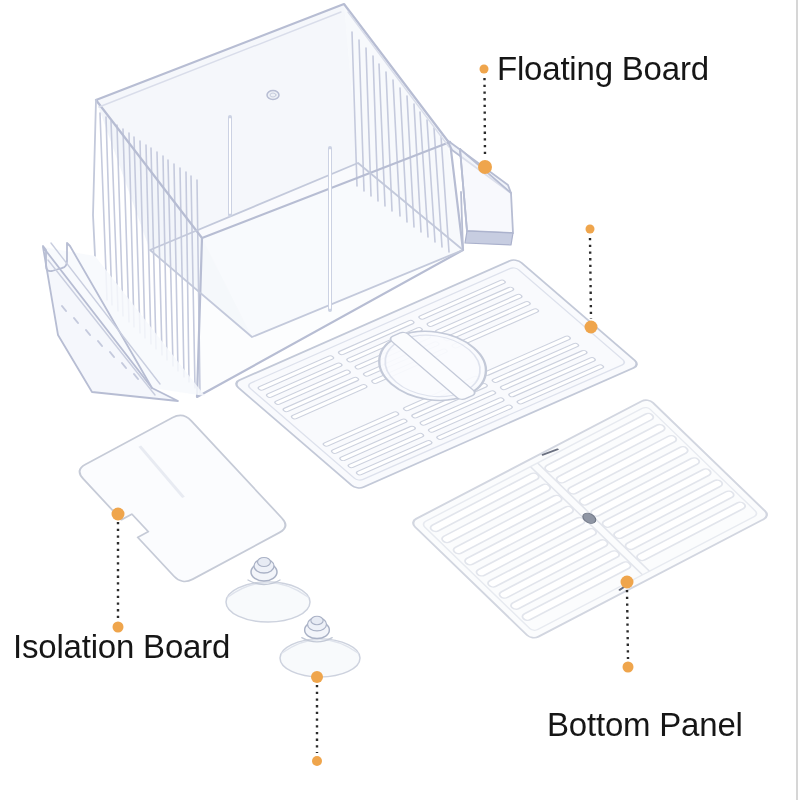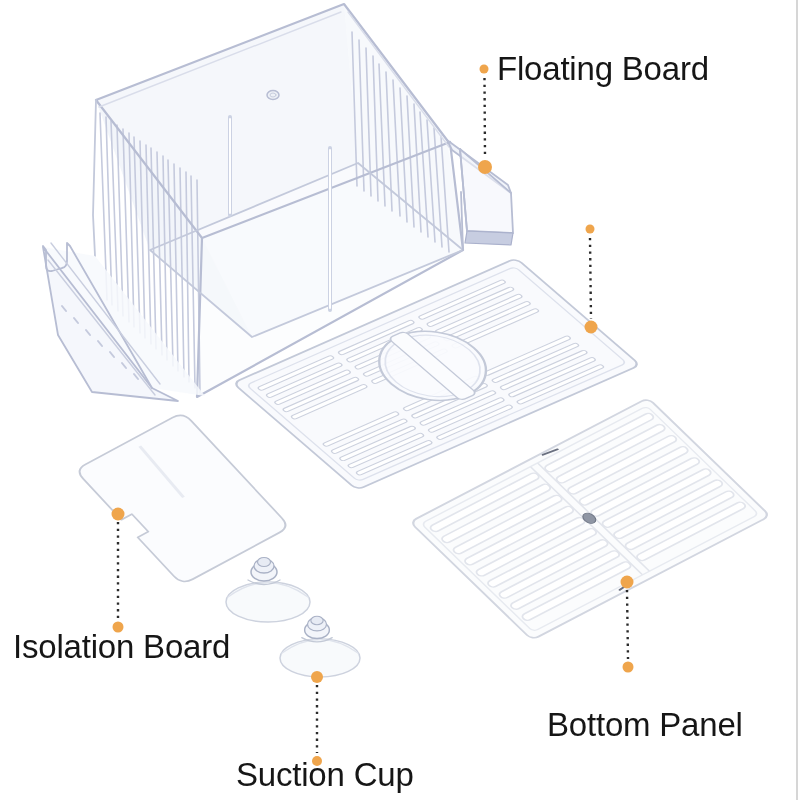--- a/index.html
+++ b/index.html
@@ -165,15 +165,14 @@
       <circle class="dot" cx="317" cy="677" r="6"></circle>
       <circle class="dot" cx="317" cy="761" r="5"></circle>
     </g>
 
     <line class="frame-edge" x1="797" y1="0" x2="797" y2="800"></line>
   </svg>
 
   <div class="part-label lbl-floating-handle">Floating Board</div>
   <div class="part-label lbl-isolation-board">Isolation Board</div>
   <div class="part-label lbl-bottom-panel">Bottom Panel</div>
-  <div class="part-label lbl-suction-cup">Suction Cup</div>
 
 </div>
 
 </body></html>

